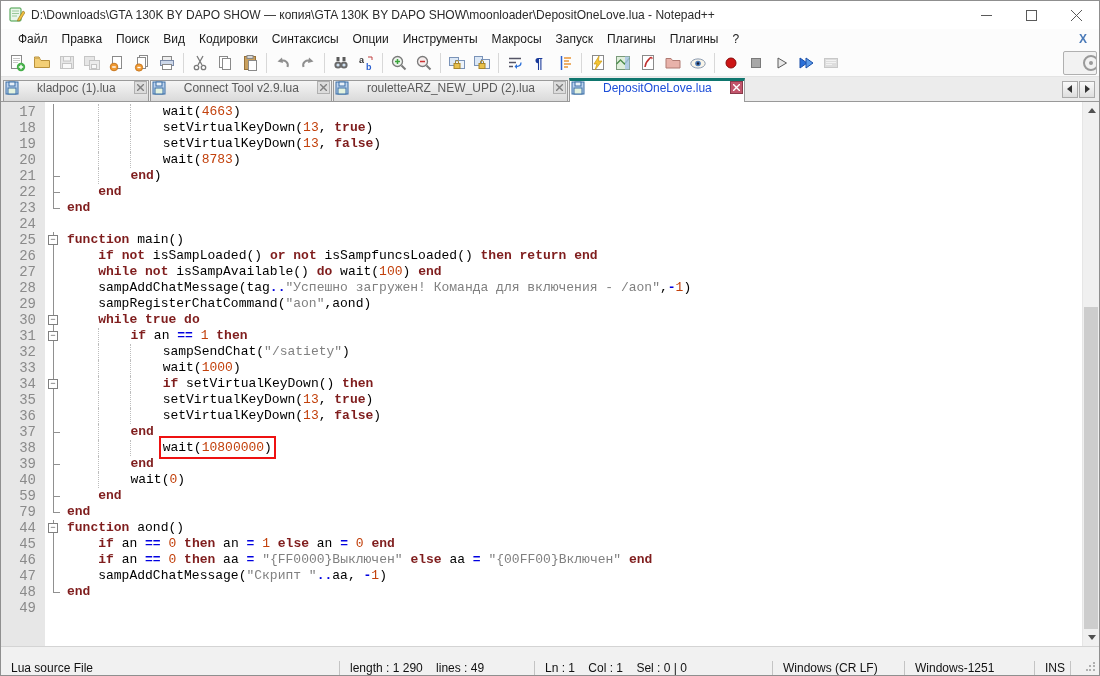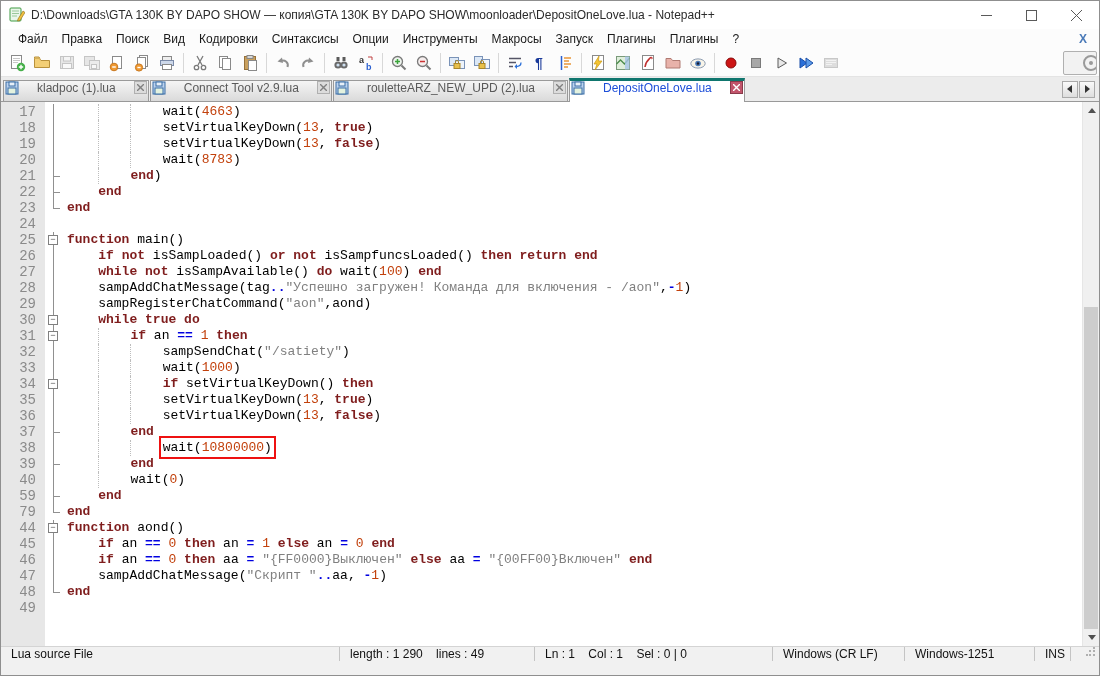--- a/index.html
+++ b/index.html
@@ -57,21 +57,21 @@
 
   
   .vscroll{position:absolute;right:0;top:0;bottom:0;width:17px;background:#f0f0f0;border-left:1px solid #e6e6e6}
   .sb-btn{position:absolute;left:0;width:17px;height:17px;display:flex;align-items:center;justify-content:center}
   .sb-up{top:0}.sb-down{bottom:0}
   .tri-up{width:0;height:0;border-left:4px solid transparent;border-right:4px solid transparent;border-bottom:5px solid #505050}
   .tri-down{width:0;height:0;border-left:4px solid transparent;border-right:4px solid transparent;border-top:5px solid #505050}
   .sb-thumb{position:absolute;left:1px;right:1px;top:205px;bottom:17px;background:#cdcdcd}
 
   
-  .statusbar{display:flex;height:29px;background:#f1f1f1;border-top:1px solid #d4d4d4;align-items:flex-start}
+  .statusbar{display:flex;height:29px;background:#f1f1f1;border-top:1px solid #d4d4d4;align-items:flex-end}
   .sb-sec{display:flex;align-items:center;padding-left:10px;border-right:1px solid #c4c4c4;white-space:pre;color:#111}
   .sb-doc{flex:1}.sb-len{width:195px}.sb-cur{width:238px}.sb-eol{width:132px}.sb-enc{width:130px}.sb-ins{width:36px}
   .sb-grip{width:28px;border-right:none;display:flex;align-items:flex-end;justify-content:flex-end;padding:0 3px 3px 0}
 </style>
 </head>
 <body>
 
 <div class="window">
 
   <div class="titlebar">

